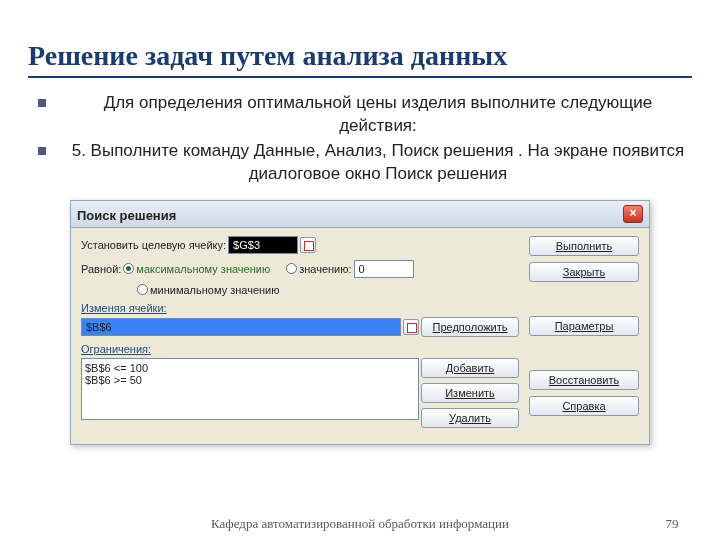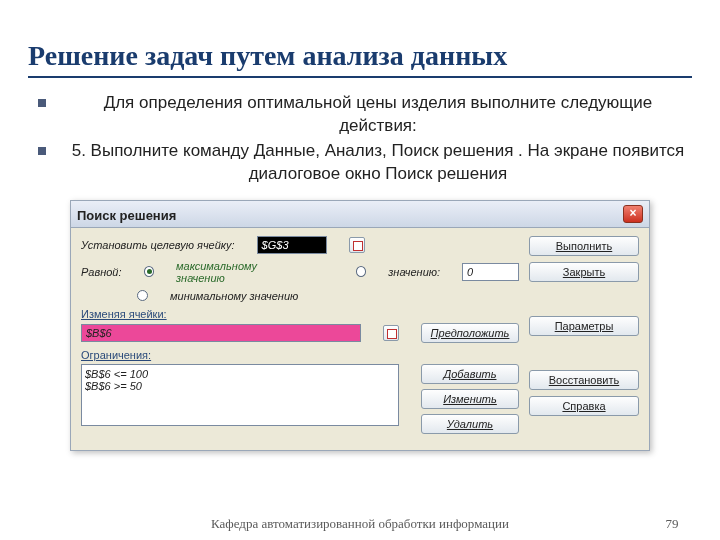--- a/index.html
+++ b/index.html
@@ -92,21 +92,21 @@
   .dright { width: 110px; display: flex; flex-direction: column; gap: 6px; }
   .dbutton {
     border: 1px solid #8a9aaa;
     background: linear-gradient(#fefefe,#e2e8ee);
     border-radius: 3px;
     padding: 3px 6px;
     text-align: center;
     font-size: 11px;
     text-decoration: underline;
   }
-  .row { display: flex; align-items: center; gap: 22px; margin-bottom: 6px; font-style: italic; }
+  .row { display: flex; align-items: center; gap: 2px; margin-bottom: 6px; }
   .label { white-space: nowrap; }
   .cellinput {
     background: #fff;
     border: 1px solid #7a8aa0;
     padding: 2px 4px;
     font-size: 11px;
     width: 70px;
   }
   .miniicon {
     width: 16px; height: 16px;
@@ -139,21 +139,21 @@
   .numinput {
     background:#fff; border:1px solid #7a8aa0;
     width: 60px; padding:2px 4px; font-size:11px;
   }
   .grouplabel {
     text-decoration: underline;
     color: #2a4a7a;
     margin-bottom: 3px;
   }
   .wideinput {
-    background:#ec4899; border:1px solid #7a8aa0;
+    background:#3b82f6; border:1px solid #7a8aa0;
     padding:2px 4px; font-size:11px; flex:1;
   }
   .listbox {
     background:#fff; border:1px solid #7a8aa0;
     padding:3px; font-size:11px; height: 62px;
   }
   .footer {
     position: absolute;
     bottom: 8px;
     left: 0; right: 0;

